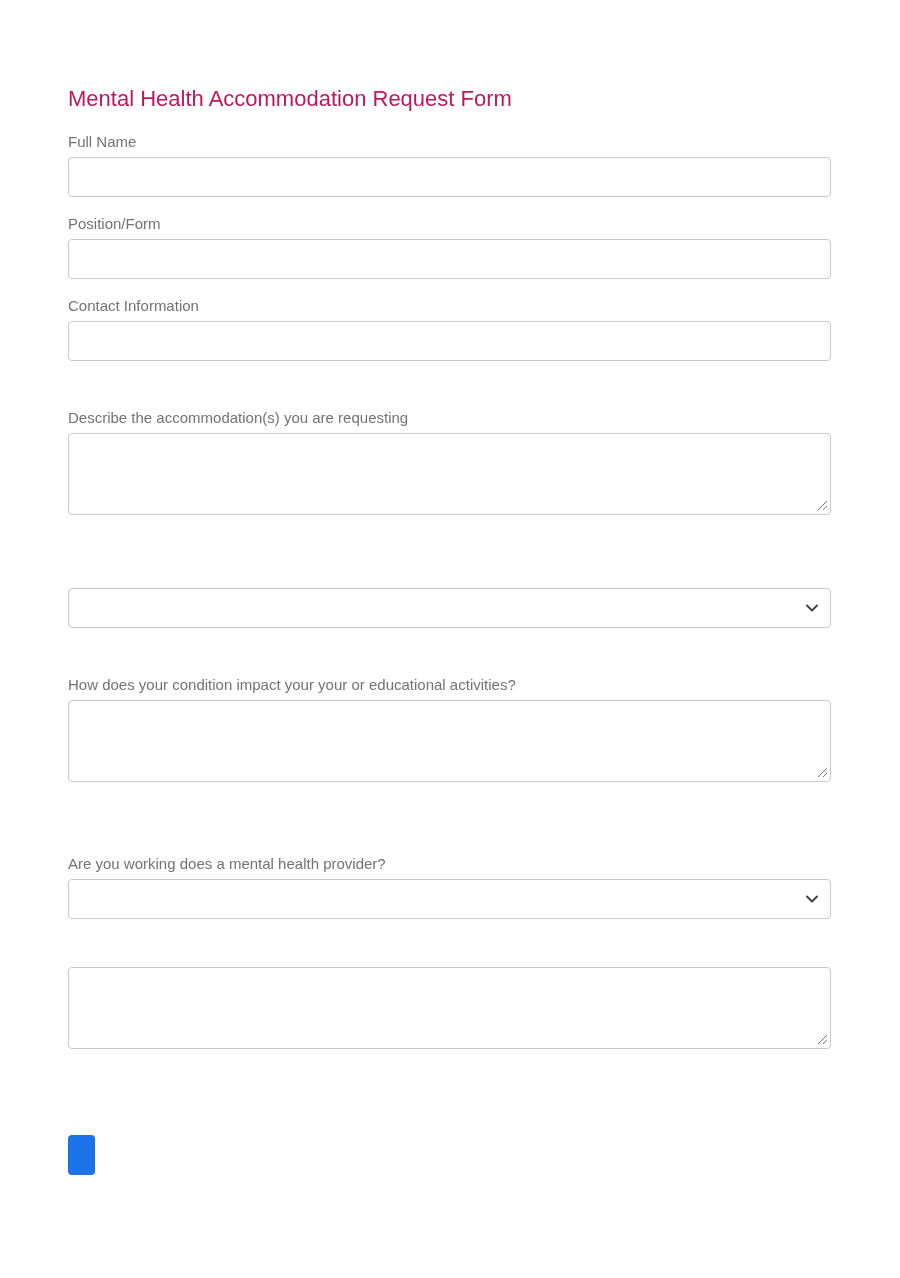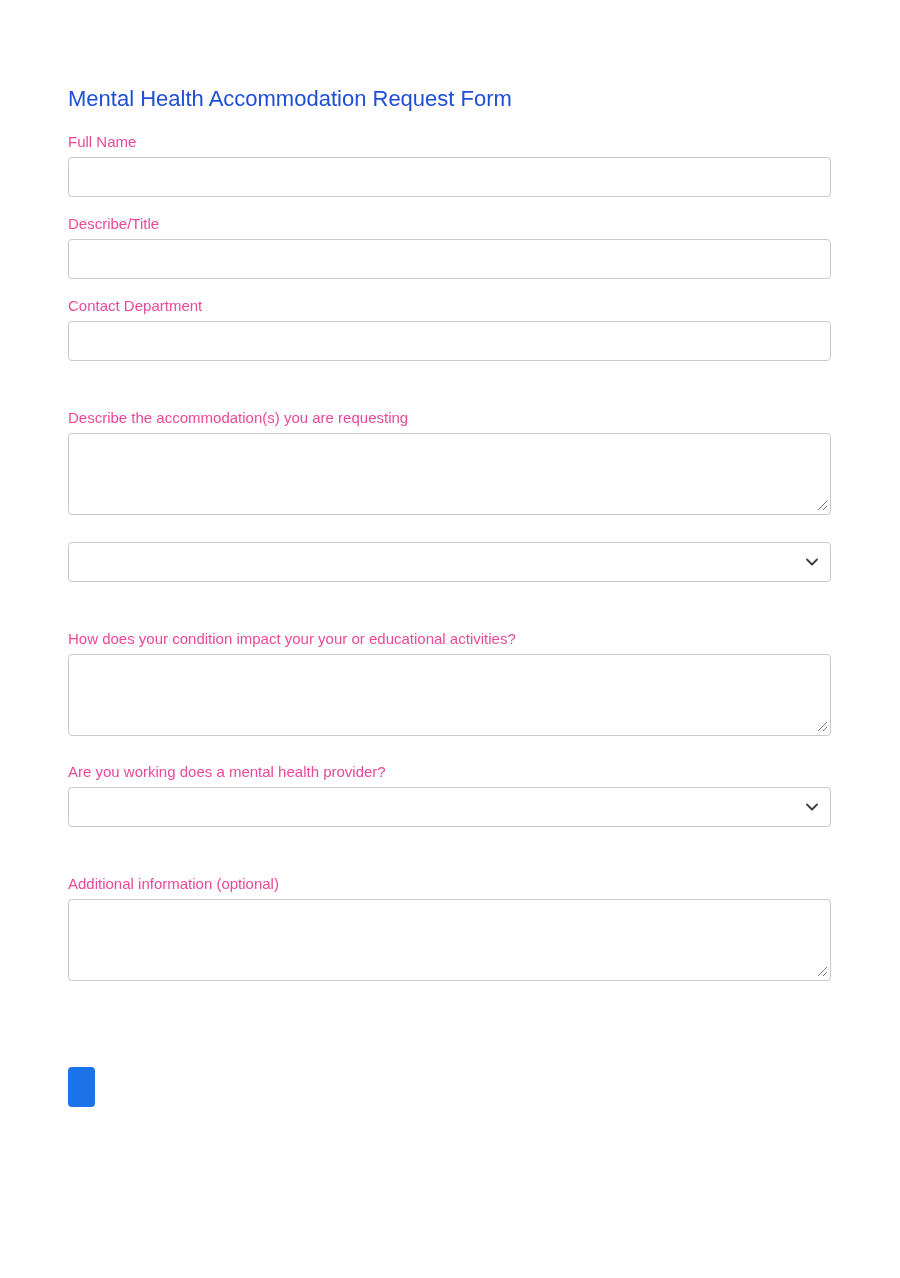--- a/index.html
+++ b/index.html
@@ -16,33 +16,33 @@
   }
   .container {
     padding: 86px 0 0 68px;
     width: 763px;
   }
   .page-title {
     font-size: 22px;
     font-weight: 400;
     line-height: 26px;
     margin: 0 0 21px 0;
-    color: #1d4ed8;
+    color: #be185d;
   }
   .field { display: block; }
   .mb18 { margin-bottom: 18px; }
   .mb48 { margin-bottom: 48px; }
-  .mb52 { margin-bottom: 27px; }
+  .mb52 { margin-bottom: 73px; }
   .mb0  { margin-bottom: 0; }
   .field-label {
     display: block;
     font-size: 15px;
     line-height: 18px;
     margin-bottom: 6px;
-    color: #ec4899;
+    color: #737373;
   }
   .text-input, .select-input, .textarea-input {
     box-sizing: border-box;
     width: 763px;
     border: 1px solid #c9c9c9;
     border-radius: 4px;
     background: #ffffff;
     font-family: "Liberation Sans", "DejaVu Sans", sans-serif;
     font-size: 15px;
     color: #3d3d3d;
@@ -104,27 +104,27 @@
 <div class="container">
 
   <h1 class="page-title">Mental Health Accommodation Request Form</h1>
 
   <div class="field mb18">
     <label class="field-label">Full Name</label>
     <input type="text" class="text-input" placeholder="" style="">
   </div>
 
   <div class="field mb18">
-    <label class="field-label">Describe/Title</label>
+    <label class="field-label">Position/Form</label>
     <input type="text" class="text-input" placeholder="" style="">
   </div>
 
 
   <div class="field mb48">
-    <label class="field-label">Contact Department</label>
+    <label class="field-label">Contact Information</label>
     <input type="text" class="text-input" placeholder="" style="">
   </div>
 
   <div class="field mb52">
     <label class="field-label">Describe the accommodation(s) you are requesting</label>
     <div class="textarea-wrap">
       <textarea class="textarea-input" style=""></textarea>
       <span class="resize-handle">
         <svg width="11" height="11" viewBox="0 0 11 11">
             <path d="M10 1 L1 10 M10 6 L6 10" stroke="#777777" stroke-width="1" fill="none"></path>
@@ -166,21 +166,20 @@
       </select>
       <span class="chevron-icon">
         <svg width="12" height="8" viewBox="0 0 12 8">
             <path d="M1 1.5 L6 6.5 L11 1.5" fill="none" stroke="#3d3d3d" stroke-width="1.8" stroke-linecap="round" stroke-linejoin="round"></path>
           </svg>
       </span>
     </div>
   </div>
 
   <div class="field mb0">
-    <label class="field-label">Additional information (optional)</label>
     <div class="textarea-wrap">
       <textarea class="textarea-input" style=""></textarea>
       <span class="resize-handle">
         <svg width="11" height="11" viewBox="0 0 11 11">
             <path d="M10 1 L1 10 M10 6 L6 10" stroke="#777777" stroke-width="1" fill="none"></path>
           </svg>
       </span>
     </div>
   </div>
 

